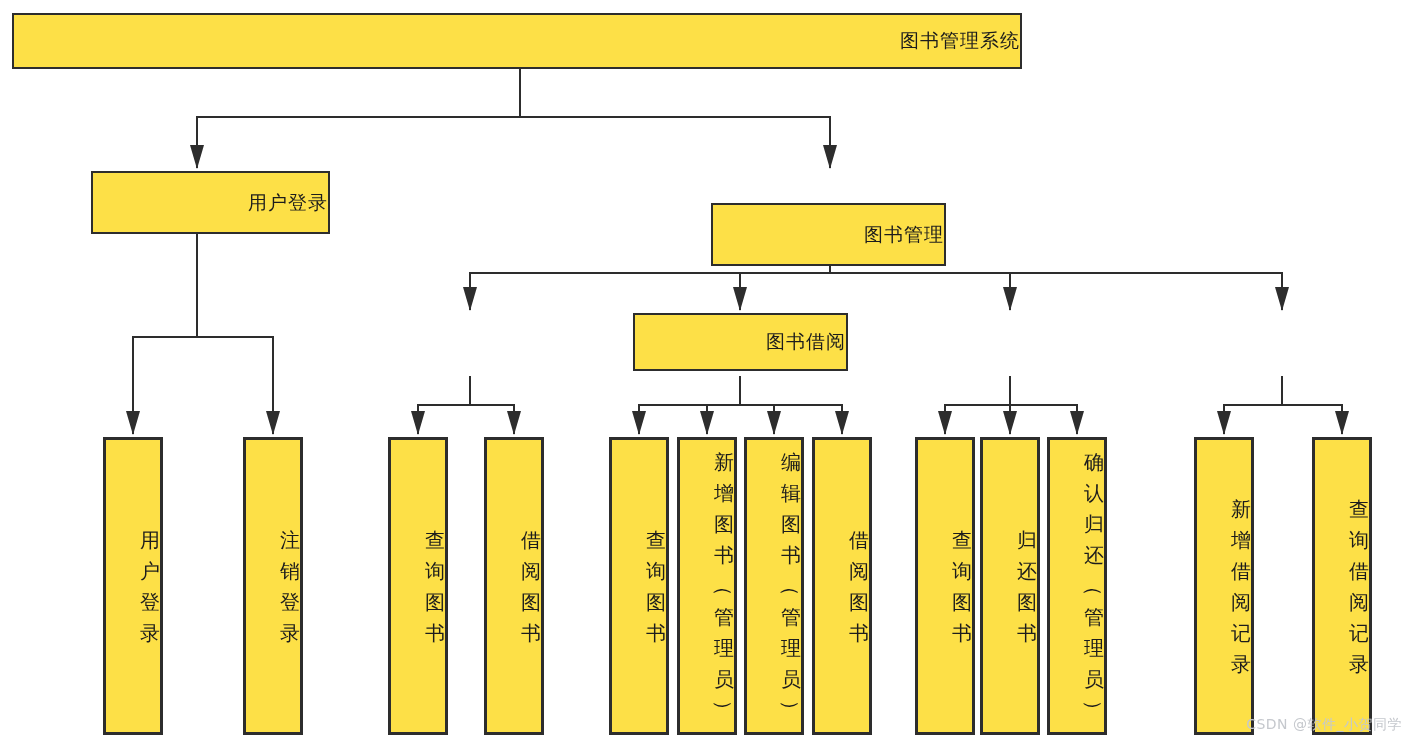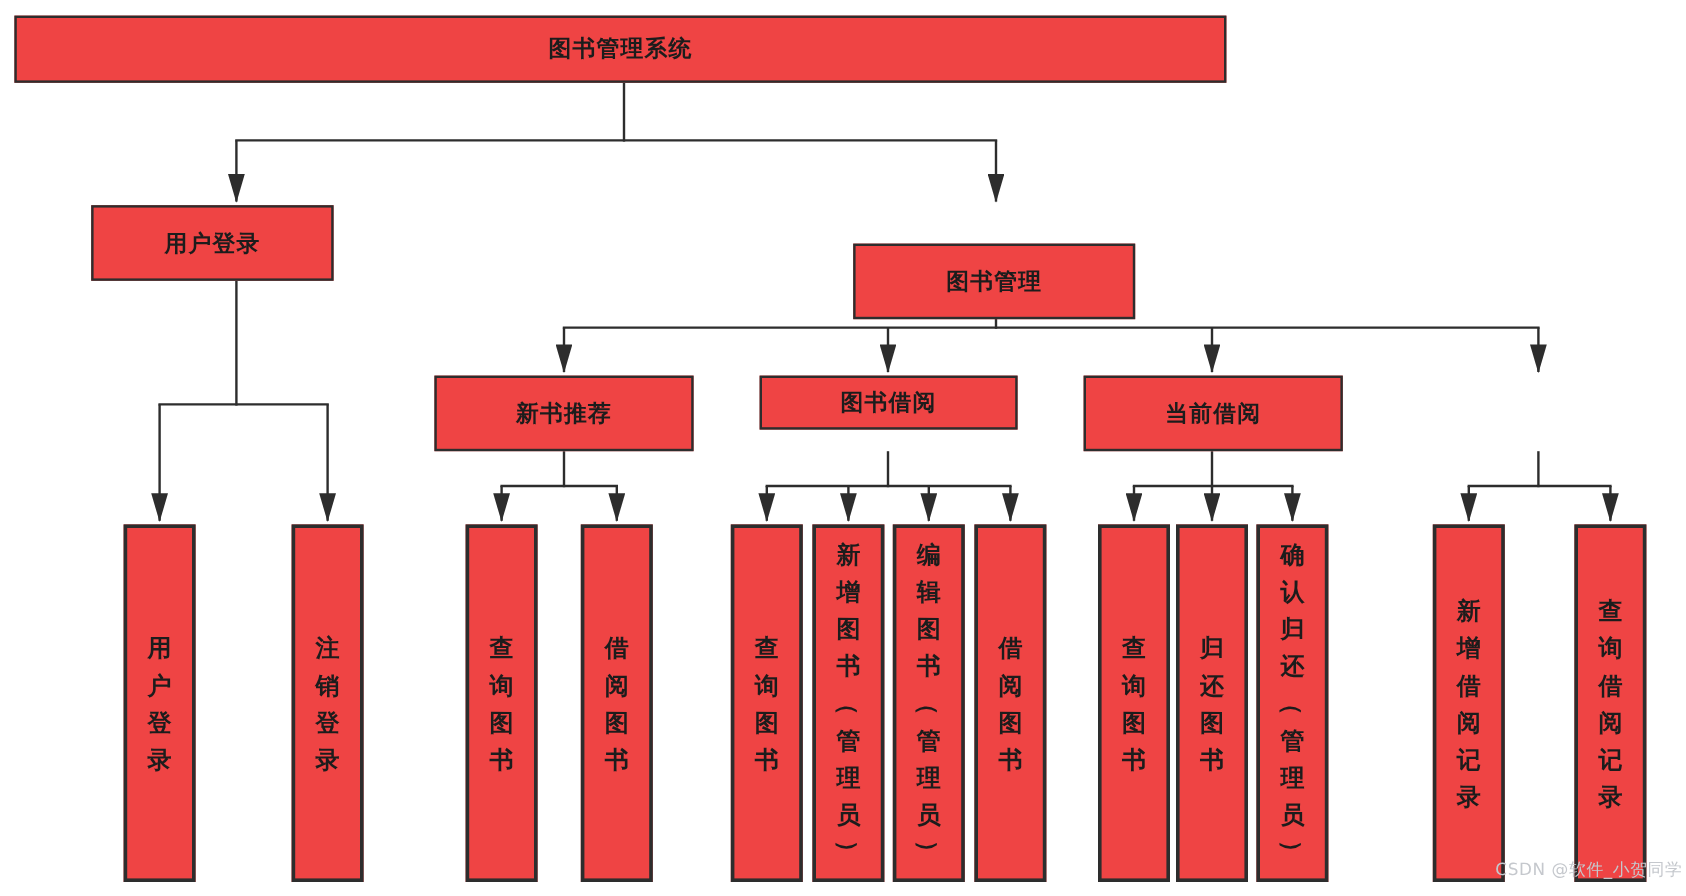--- a/index.html
+++ b/index.html
@@ -13,27 +13,26 @@
   }
   svg.wires {
     position: absolute;
     left: 0; top: 0;
     width: 1405px; height: 747px;
     pointer-events: none;
   }
   .box {
     position: absolute;
     box-sizing: border-box;
-    background: #ef4444;
+    background: #fde047;
     border: 2px solid #2d2d2d;
     display: flex;
     align-items: center;
-    justify-content: center;
+    justify-content: flex-end;
     color: #1c1c1c;
-    font-weight: bold;
   }
   .h-label {
     font-size: 19px;
     letter-spacing: 1px;
     white-space: nowrap;
   }
   .leaf { border-width: 3px; }
   .v-text {
     display: flex;
     flex-direction: column;
@@ -49,24 +48,24 @@
     top: 716px;
     right: 3px;
     font-size: 14px;
     letter-spacing: 0.5px;
     color: #c5c8cd;
     white-space: nowrap;
   }
 
   
   #n-root        { left: 12px;   top: 13px;  width: 1010px; height: 56px; }
-  #n-user-login  { left: 76px;   top: 171px; width: 202px;  height: 63px; }
+  #n-user-login  { left: 91px;   top: 171px; width: 239px;  height: 63px; }
   #n-book-mgmt   { left: 711px;  top: 171px; width: 235px;  height: 63px; margin-top: 32px; }
   #n-new-book    { left: 362px;  top: 313px; width: 216px;  height: 63px; }
-  #n-book-borrow { left: 633px;  top: 313px; width: 215px;  height: 45px; }
+  #n-book-borrow { left: 633px;  top: 313px; width: 215px;  height: 58px; }
   #n-cur-borrow  { left: 903px;  top: 313px; width: 216px;  height: 63px; }
   #n-records     { left: 1174px; top: 313px; width: 215px;  height: 63px; }
 
   .leaf { top: 437px; width: 60px; height: 298px; }
   #l-a1 { left: 103px; }  #l-a2 { left: 243px; }
   #l-b1 { left: 388px; }  #l-b2 { left: 484px; }
   #l-c1 { left: 609px; }  #l-c2 { left: 677px; }
   #l-c3 { left: 744px; }  #l-c4 { left: 812px; }
   #l-d1 { left: 915px; }  #l-d2 { left: 980px; }  #l-d3 { left: 1047px; }
   #l-e1 { left: 1194px; } #l-e2 { left: 1312px; }
@@ -130,28 +129,22 @@
     <span class="h-label">图书管理系统</span>
   </div>
 
   <div class="box" id="n-user-login">
     <span class="h-label">用户登录</span>
   </div>
   <div class="box" id="n-book-mgmt">
     <span class="h-label">图书管理</span>
   </div>
 
-  <div class="box" id="n-new-book">
-    <span class="h-label">新书推荐</span>
-  </div>
   <div class="box" id="n-book-borrow">
     <span class="h-label">图书借阅</span>
-  </div>
-  <div class="box" id="n-cur-borrow">
-    <span class="h-label">当前借阅</span>
   </div>
 
   <div class="box leaf" id="l-a1">
     <span class="v-text">
         <span>用</span>
         <span>户</span>
         <span>登</span>
         <span>录</span>
       </span>
   </div>

